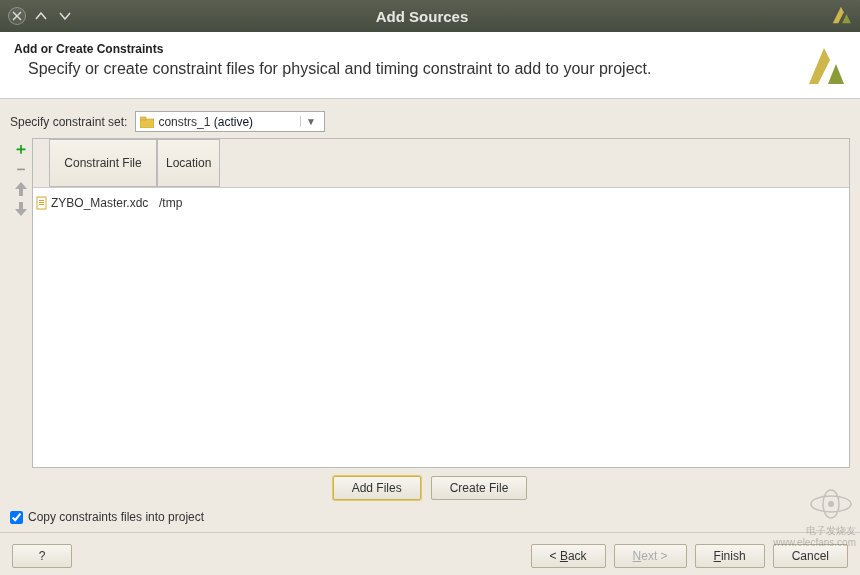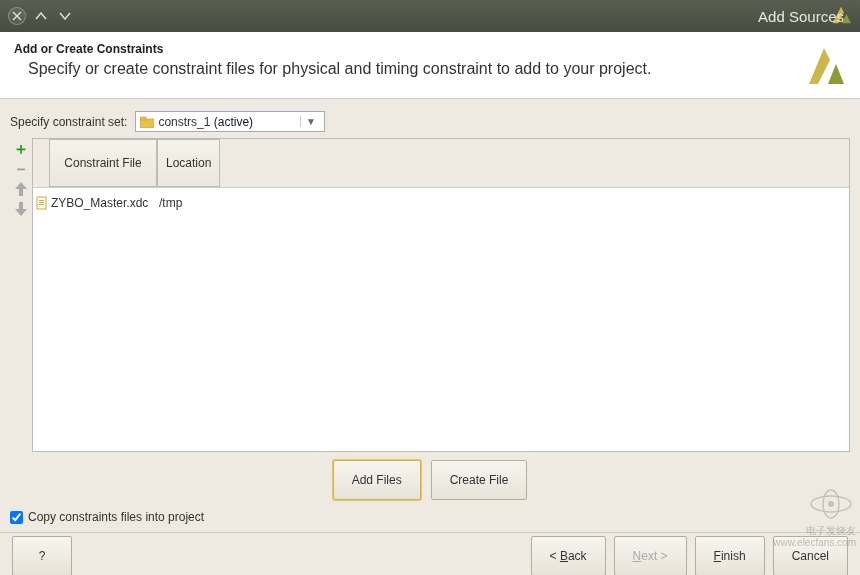--- a/index.html
+++ b/index.html
@@ -32,21 +32,21 @@
       border: 1px solid rgba(255,255,255,0.3);
       display: flex;
       align-items: center;
       justify-content: center;
       font-size: 12px;
       color: #ddd;
       cursor: pointer;
     }
     .tb-close { background: rgba(255,255,255,0.08); }
     .chev { width: 18px; height:18px; display:flex; align-items:center; justify-content:center; cursor:pointer; color:#ddd; font-size:13px; }
-    .titlebar-title { position:absolute; left:0; right:16px; text-align:right; font-size:15px; font-weight:400; pointer-events:none; }
+    .titlebar-title { position:absolute; left:0; right:16px; text-align:center; font-size:15px; font-weight:700; pointer-events:none; }
     .titlebar-right { margin-left:auto; }
     .x-logo {
       width: 22px; height: 22px;
     }
     .header-panel {
       background: #fff;
       padding: 10px 14px 8px 14px;
       display: flex;
       border-bottom: 1px solid #ccc;
     }
@@ -143,21 +143,21 @@
     .action-buttons {
       display:flex;
       justify-content:center;
       gap:10px;
       margin-top:8px;
     }
     .btn {
       background:linear-gradient(to bottom,#f7f5ef,#e7e3d8);
       border:1px solid #b5ae96;
       border-radius:2px;
-      padding:12px 18px;
+      padding:4px 18px;
       font-size:12px;
       color:#333;
       cursor:pointer;
     }
     .btn-focus {
       border:1px solid #cdb256;
       box-shadow:0 0 0 1px #e6c860;
     }
     .checkbox-row {
       display:flex;

